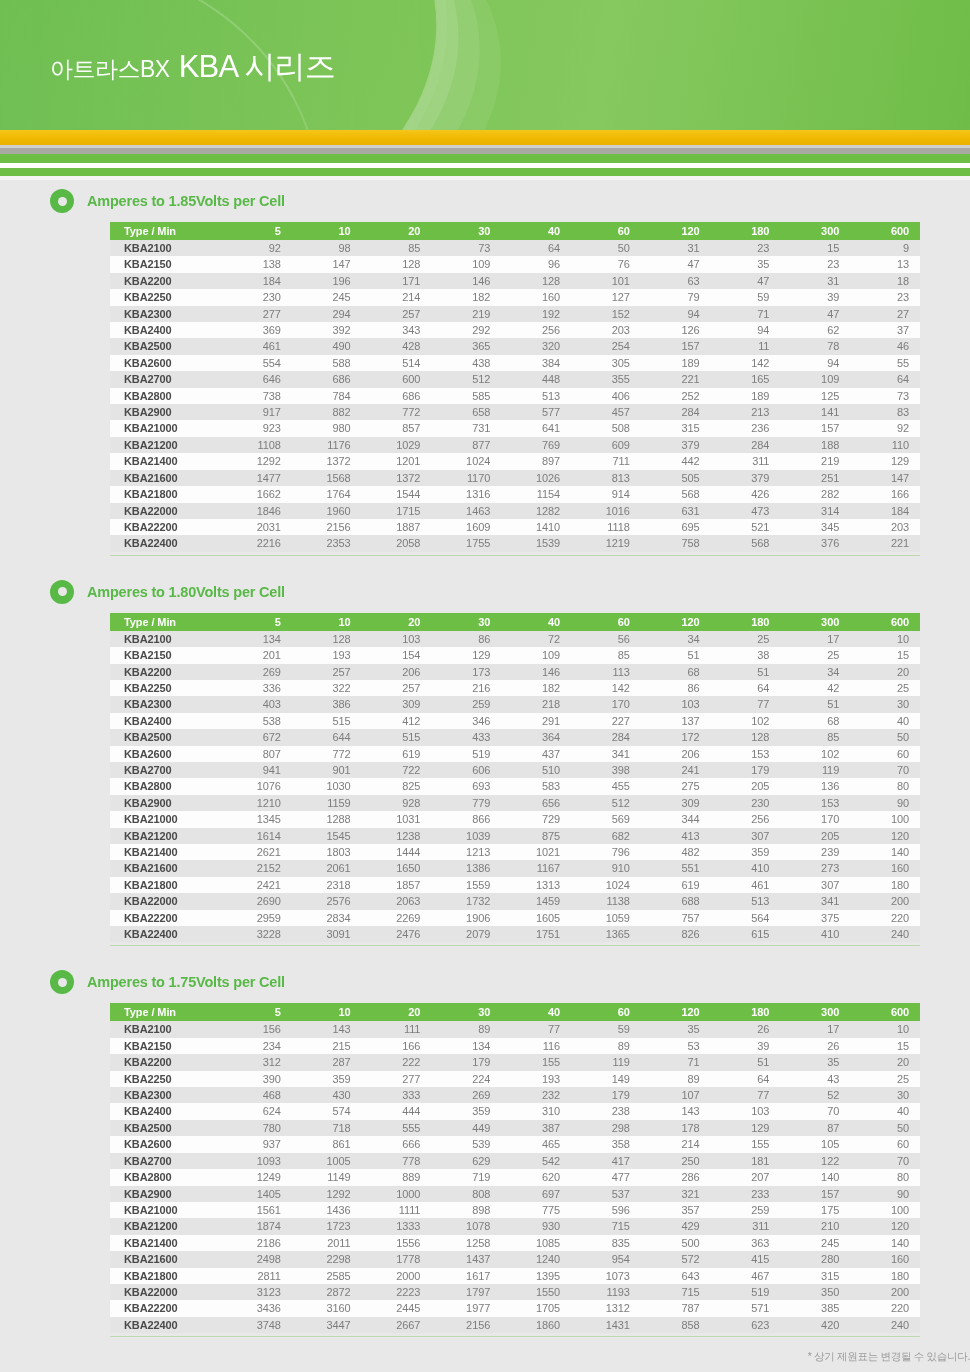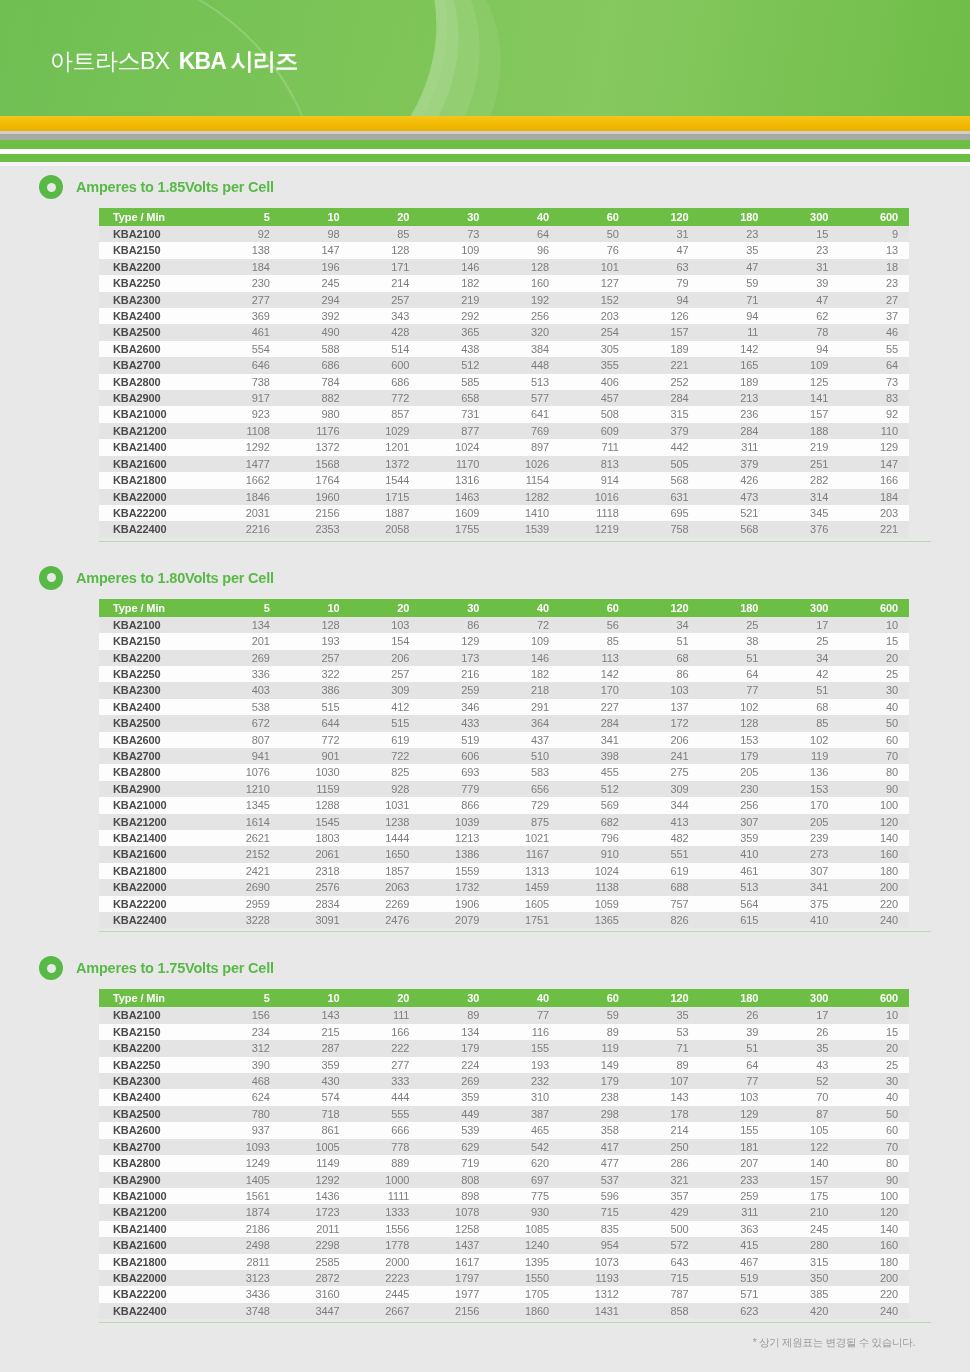--- a/index.html
+++ b/index.html
@@ -7,21 +7,21 @@
   body{
     font-family:"Liberation Sans", sans-serif;
     background:#e8e8e8;
     overflow:hidden;
     position:relative;
   }
 
   
   .header{
     position:relative;
-    height:116px;
+    height:130px;
     background:#6cbe45;
     background:linear-gradient(100deg,#5fb840 0%,#7cc455 38%,#86c95f 62%,#6fbd48 100%);
     overflow:hidden;
   }
   .header .swirl{
     position:absolute; top:-160px; left:-120px;
     width:560px; height:420px;
     border-radius:50%;
     border:1px solid rgba(255,255,255,.28);
     box-shadow:
@@ -42,41 +42,41 @@
   .header .fade{
     position:absolute; inset:0;
     background:linear-gradient(90deg, rgba(255,255,255,.10) 0%, rgba(255,255,255,0) 45%);
   }
   .title-wrap{
     position:absolute; left:50px; top:46px;
     display:flex; align-items:baseline; gap:9px;
     white-space:nowrap;
   }
   .t-brand{ font-size:23px; color:#ffffff; letter-spacing:-.5px; font-weight:400; opacity:.97; }
-  .t-main{ font-size:23px; color:#ffffff; font-weight:700; letter-spacing:-.8px; }
+  .t-main{ font-size:31px; color:#ffffff; font-weight:400; letter-spacing:-.8px; }
   .t-sub{ font-size:23px; color:#ffffff; font-weight:400; letter-spacing:-1px; opacity:.97; }
 
   
   .stripe-y{ height:15px; background:linear-gradient(180deg,#f5c518 0%,#f0b800 60%,#e9b000 100%); }
   .stripe-gap1{ height:3px; background:#cfcfcf; }
   .stripe-gray{ height:6px; background:#a8a9a3; }
   .stripe-g1{ height:9px; background:#6cbe45; }
   .stripe-w{ height:5px; background:#ffffff; }
   .stripe-g2{ height:8px; background:#6cbe45; }
   .stripe-w2{ height:4px; background:#f4f4f4; }
 
   
   .page{
     position:relative;
     background:#e8e8e8;
     padding:0 0 0 0;
     height:1202px;
   }
 
-  .section{ padding:0 39px; }
+  .section{ padding:0 50px; }
   .section + .section{ margin-top:13px; }
   .sec-head{
     display:flex; align-items:center; gap:13px;
     height:42px;
   }
   .bullet{
     width:24px; height:24px; border-radius:50%;
     background:#58b947;
     display:flex; align-items:center; justify-content:center;
     flex:0 0 auto;
@@ -132,21 +132,20 @@
   tbody tr:nth-child(even){ background:#fdfdfd; }
   .tbl-wrap{ position:relative; padding-bottom:6px; }
   .tbl-wrap::after{
     content:"";
     position:absolute; left:60px; right:0; bottom:2px;
     height:1px; background:#bcd8b0;
   }
 
   .footnote{
     margin-top:11px;
-    padding-right:55px;
     text-align:right;
     font-size:10.5px;
     color:#9a9a9a;
     letter-spacing:-.3px;
   }
 </style>
 </head>
 <body>
 
 <div class="header">

